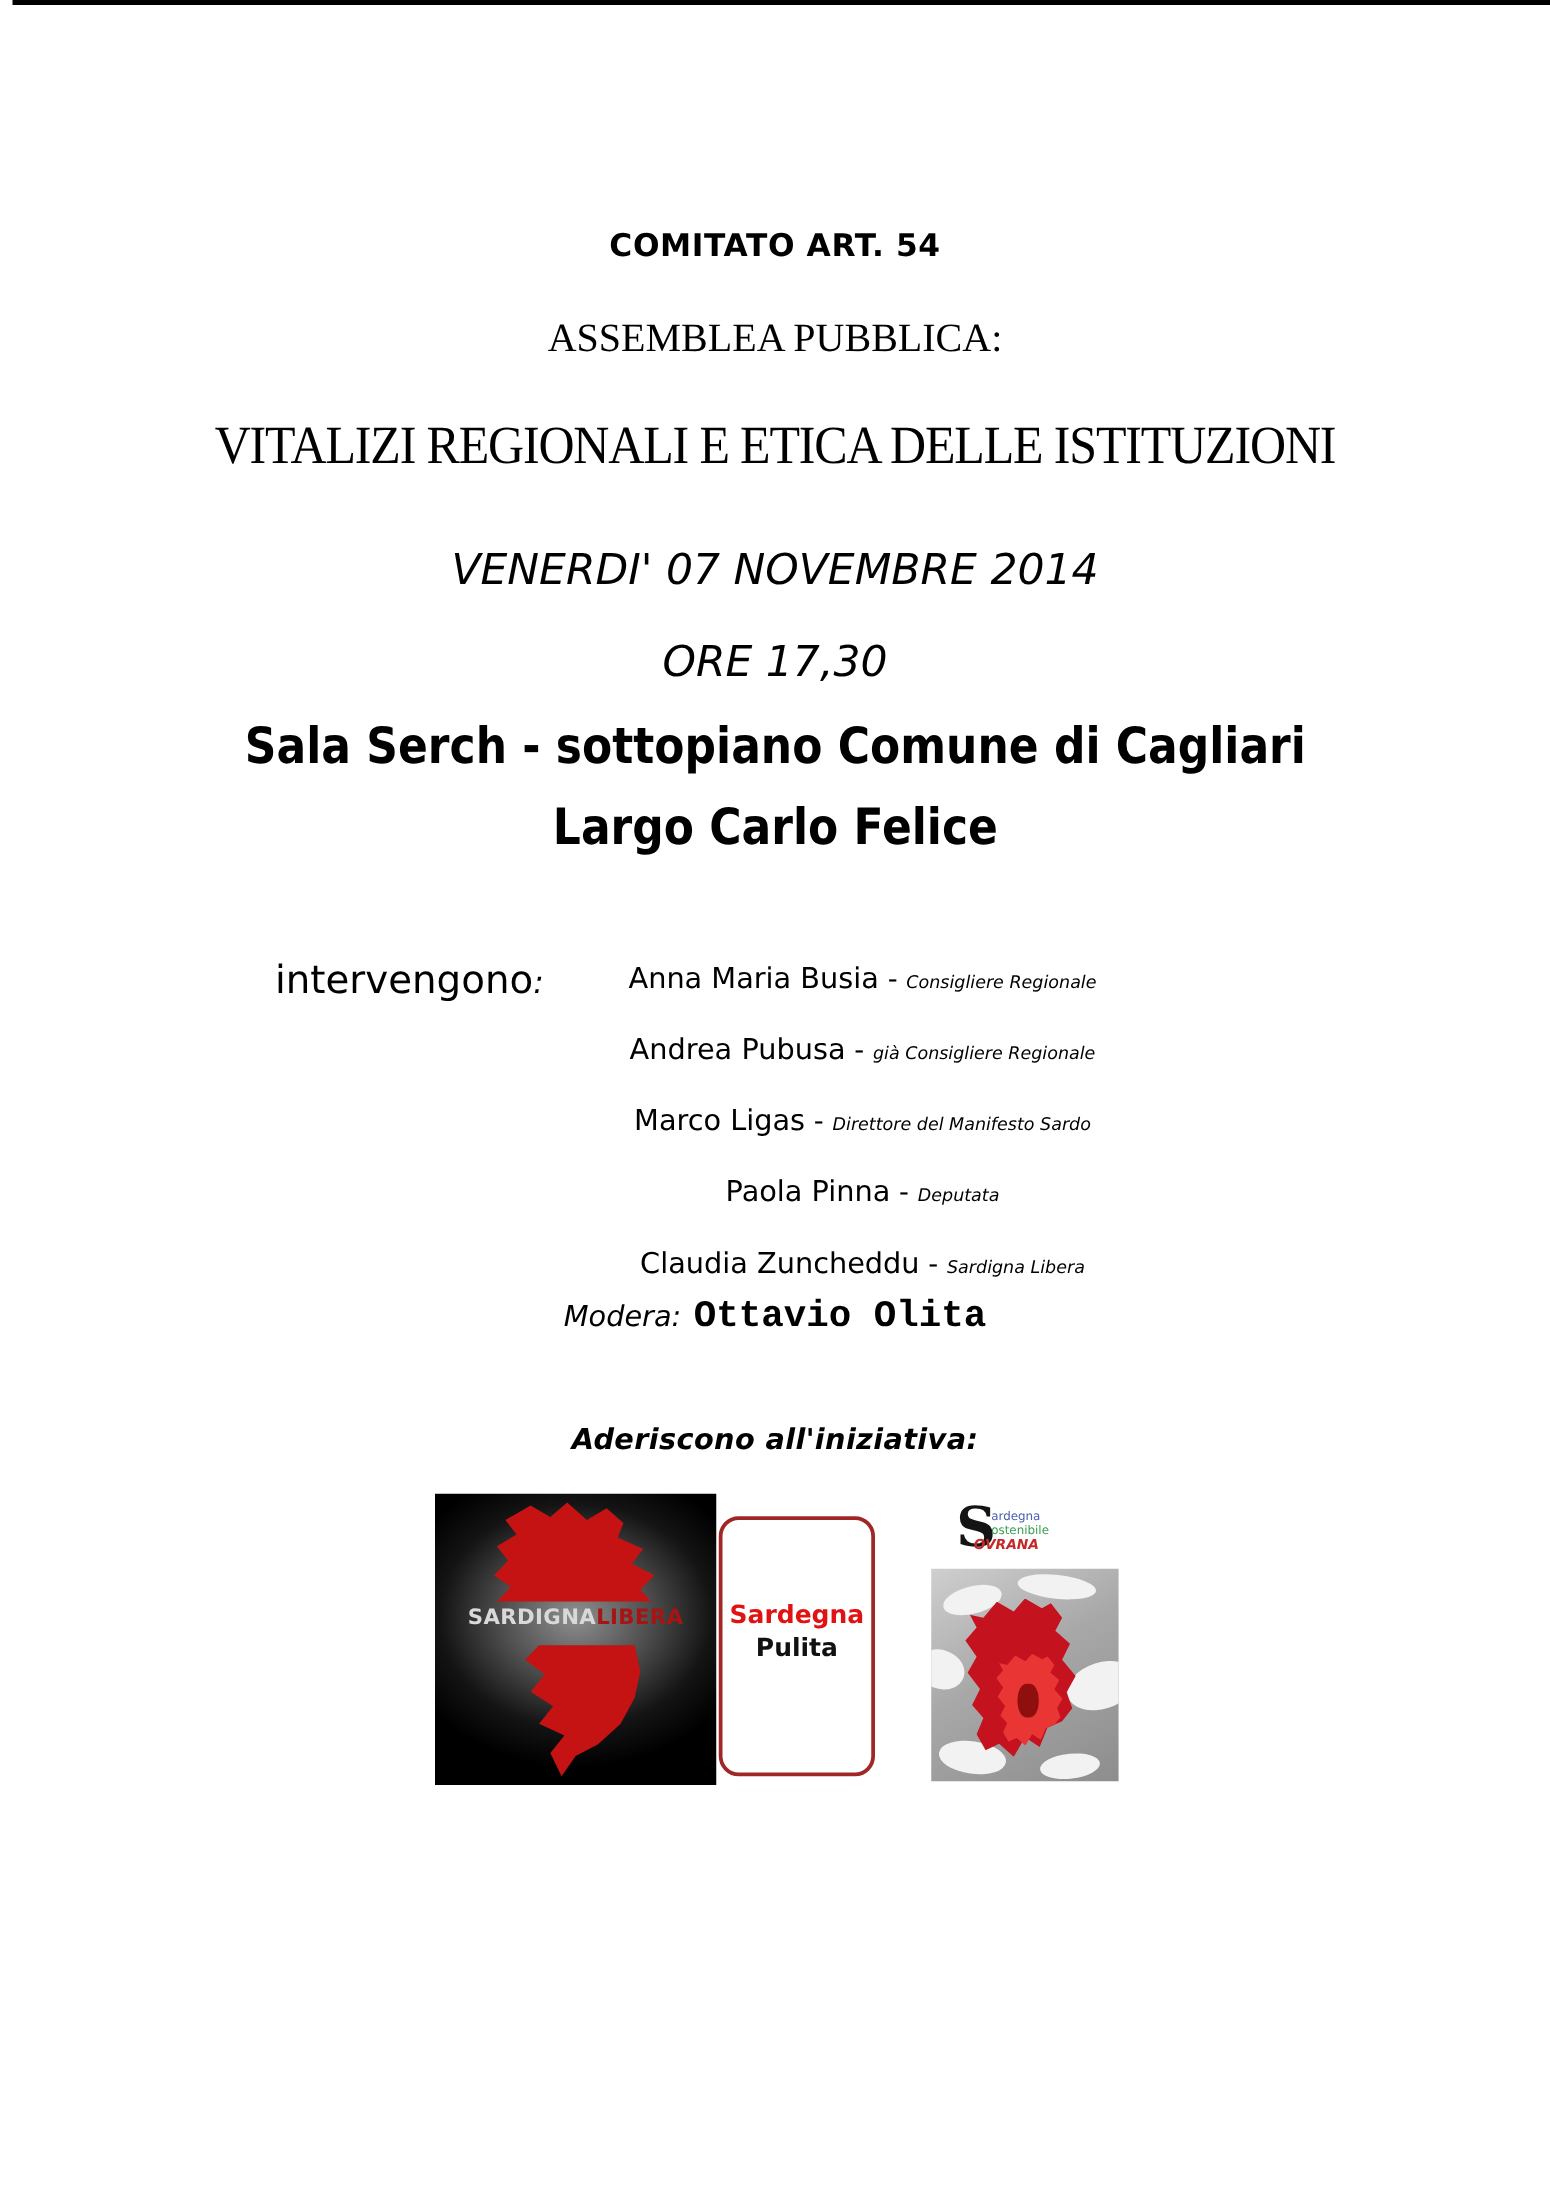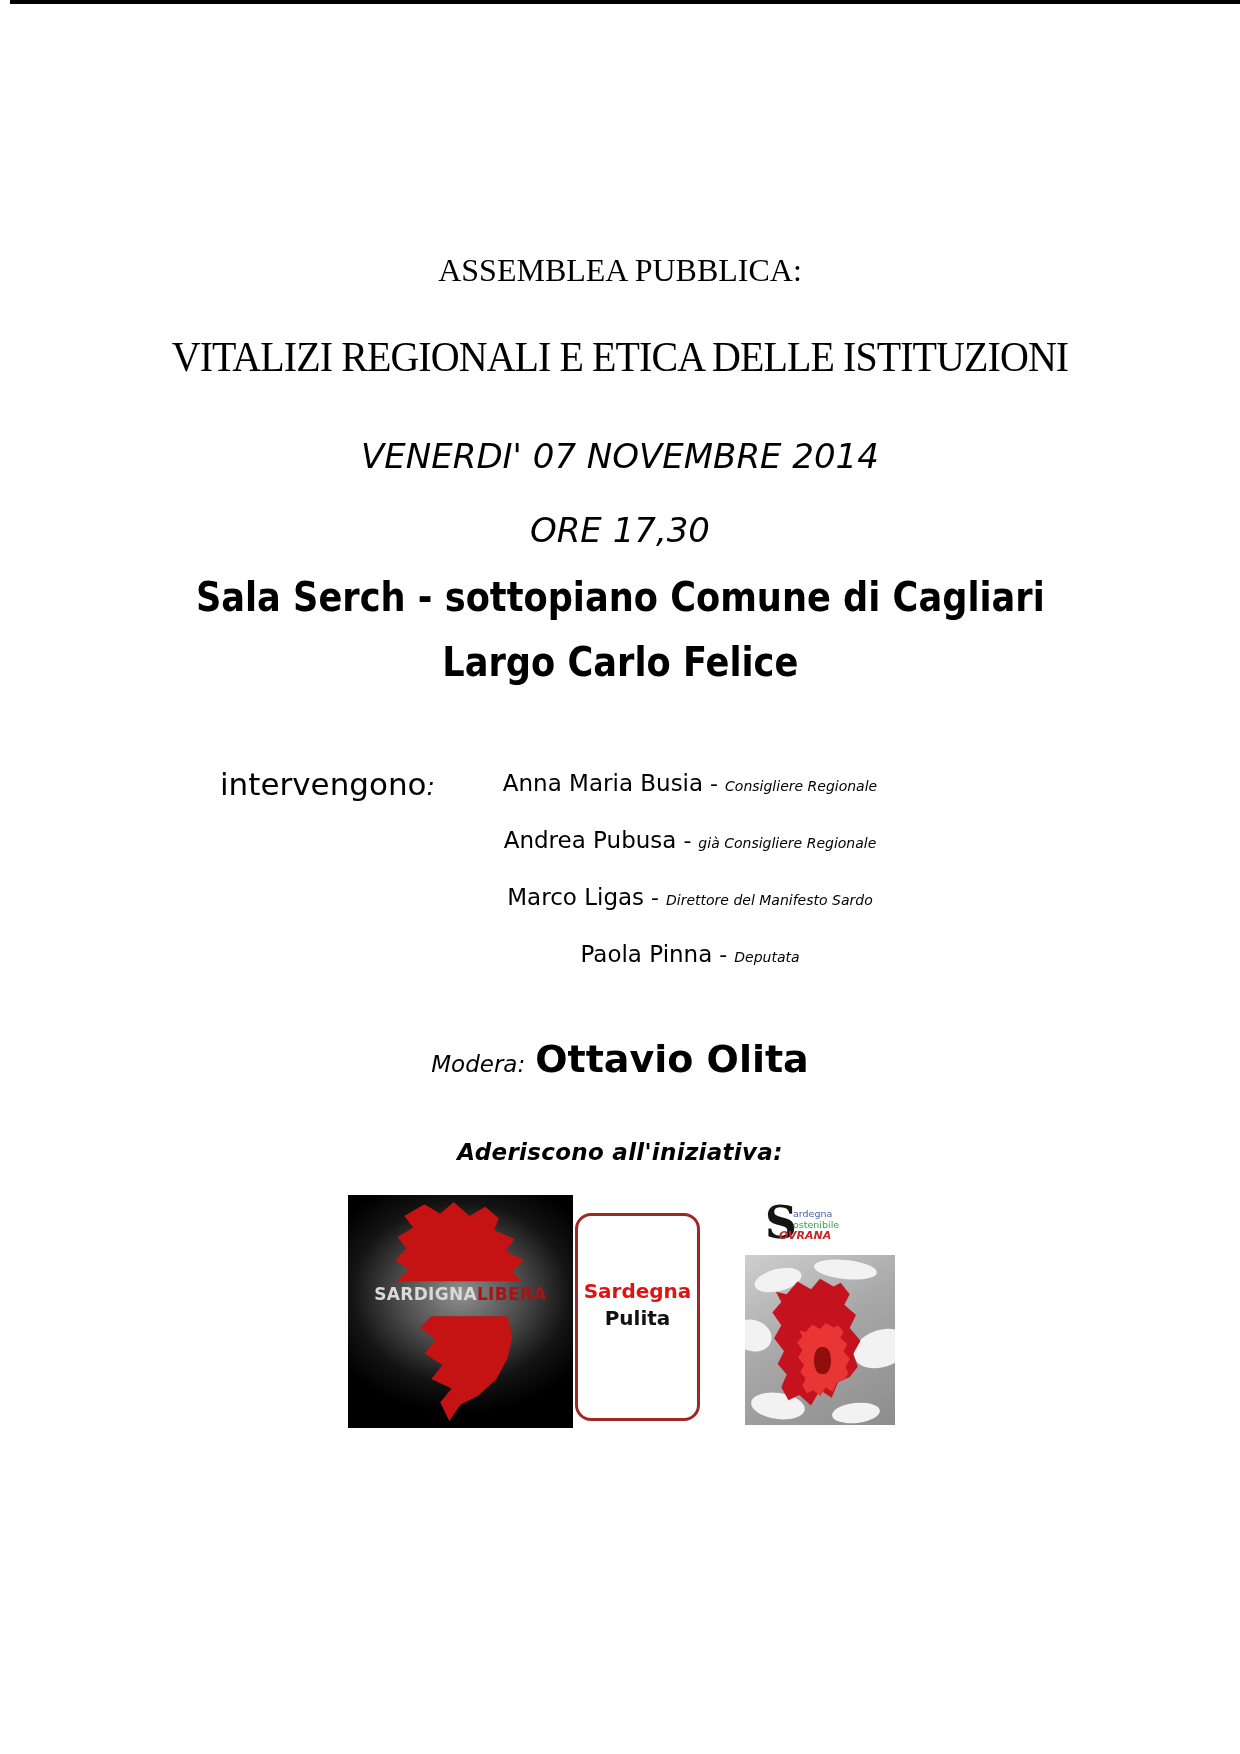--- a/index.html
+++ b/index.html
@@ -24,21 +24,21 @@
   .sp-label{position:absolute;left:220px;top:2px;font-size:31px;line-height:38px;}
   .sp-label .colon{font-style:italic;font-size:25px;}
   .sp-col{position:absolute;left:430px;top:0;width:520px;}
   .sp-line{height:57px;line-height:41px;text-align:center;white-space:nowrap;}
   .sp-name{font-size:23px;}
   .sp-sep{font-size:22px;margin:0 7px;}
   .sp-role{font-size:14px;font-style:italic;}
 
   .t-modera{top:1037px;}
   .modera-label{font-style:italic;font-size:23px;margin-right:10px;}
-  .modera-name{font-weight:bold;font-size:38px;}
+  .modera-name{font-weight:bold;font-size:30px;font-family:Liberation Mono, monospace;}
 
   .t-adheres{top:1139px;font-weight:bold;font-size:23px;letter-spacing:0.3px;font-style:italic;}
 
   
   .logo{position:absolute;overflow:hidden;}
 
   
   .logo-libera{left:348px;top:1195px;width:209px;height:233px;
     background:radial-gradient(ellipse 65% 52% at 50% 42%, #8f8f8f 0%, #4c4c4c 42%, #141414 74%, #000 100%);padding-left:16px;}
   .libera-shape{position:absolute;left:0;top:0;width:100%;height:100%;background:#c51212;}
@@ -79,20 +79,21 @@
   .sov-sardinia-inner{position:absolute;left:34%;top:40%;width:36%;height:44%;background:#ea3535;
     clip-path:polygon(30% 2%,45% 8%,55% 0%,70% 6%,78% 3%,88% 12%,82% 20%,95% 28%,88% 38%,100% 48%,92% 58%,97% 68%,88% 76%,75% 80%,68% 92%,55% 86%,45% 98%,32% 90%,20% 94%,12% 84%,18% 74%,8% 66%,15% 56%,4% 46%,12% 36%,2% 26%,12% 18%,6% 10%,18% 12%);}
   .sov-core{position:absolute;left:46%;top:54%;width:11%;height:16%;background:#8f0f0f;border-radius:45%;}
 </style>
 </head>
 <body>
 
 <div class="page">
   <div class="top-rule"></div>
 
+  <div class="cline t-committee">COMITATO ART. 54</div>
   <div class="cline t-assembly">ASSEMBLEA PUBBLICA:</div>
   <div class="cline t-title"><span class="squeeze">VITALIZI REGIONALI E ETICA DELLE ISTITUZIONI</span></div>
 
   <div class="cline t-date">VENERDI' 07 NOVEMBRE 2014</div>
   <div class="cline t-time">ORE 17,30</div>
 
   <div class="cline t-venue t-venue1"><span class="squeeze">Sala Serch - sottopiano Comune di Cagliari</span></div>
   <div class="cline t-venue t-venue2"><span class="squeeze">Largo Carlo Felice</span></div>
 
   <div class="speakers-section">
@@ -102,20 +103,23 @@
         <span class="sp-name">Anna Maria Busia</span><span class="sp-sep">-</span><span class="sp-role">Consigliere Regionale</span>
       </div>
       <div class="sp-line">
         <span class="sp-name">Andrea Pubusa</span><span class="sp-sep">-</span><span class="sp-role">già Consigliere Regionale</span>
       </div>
       <div class="sp-line">
         <span class="sp-name">Marco Ligas</span><span class="sp-sep">-</span><span class="sp-role">Direttore del Manifesto Sardo</span>
       </div>
       <div class="sp-line">
         <span class="sp-name">Paola Pinna</span><span class="sp-sep">-</span><span class="sp-role">Deputata</span>
+      </div>
+      <div class="sp-line">
+        <span class="sp-name">Claudia Zuncheddu</span><span class="sp-sep">-</span><span class="sp-role">Sardigna Libera</span>
       </div>
     </div>
   </div>
 
   <div class="cline t-modera">
     <span class="modera-label">Modera:</span><span class="modera-name">Ottavio Olita</span>
   </div>
 
   <div class="cline t-adheres">Aderiscono all'iniziativa:</div>
 

